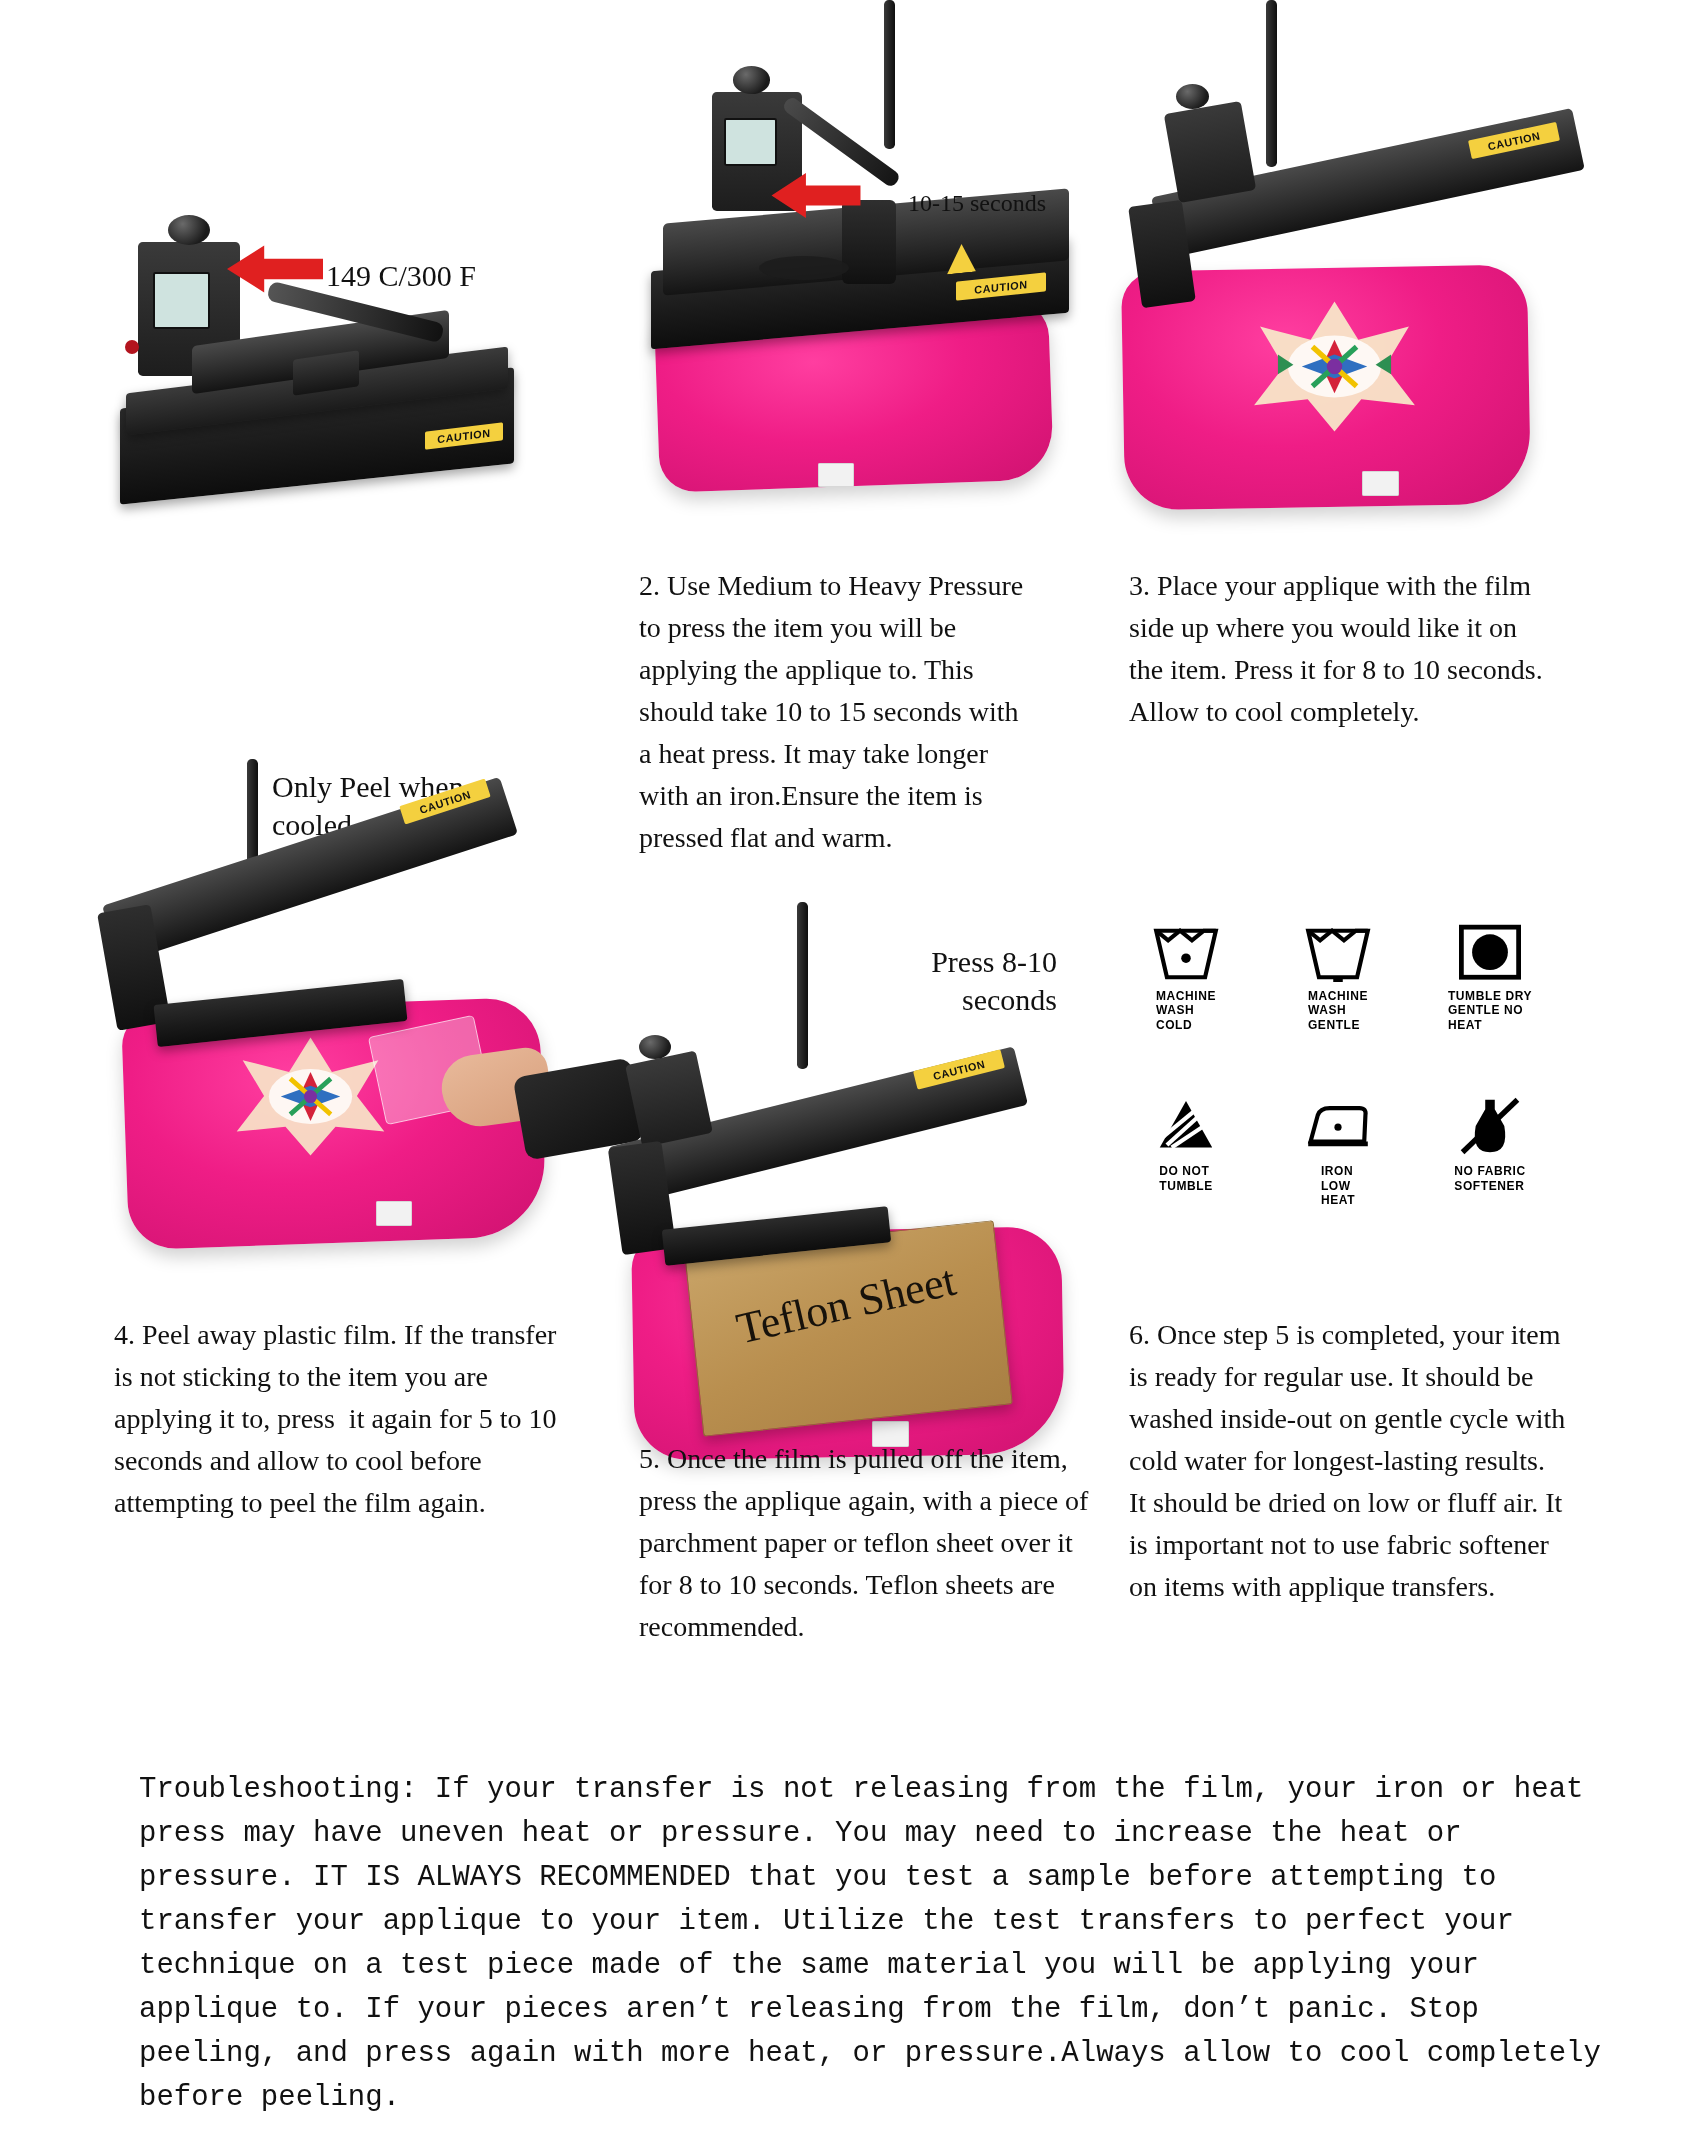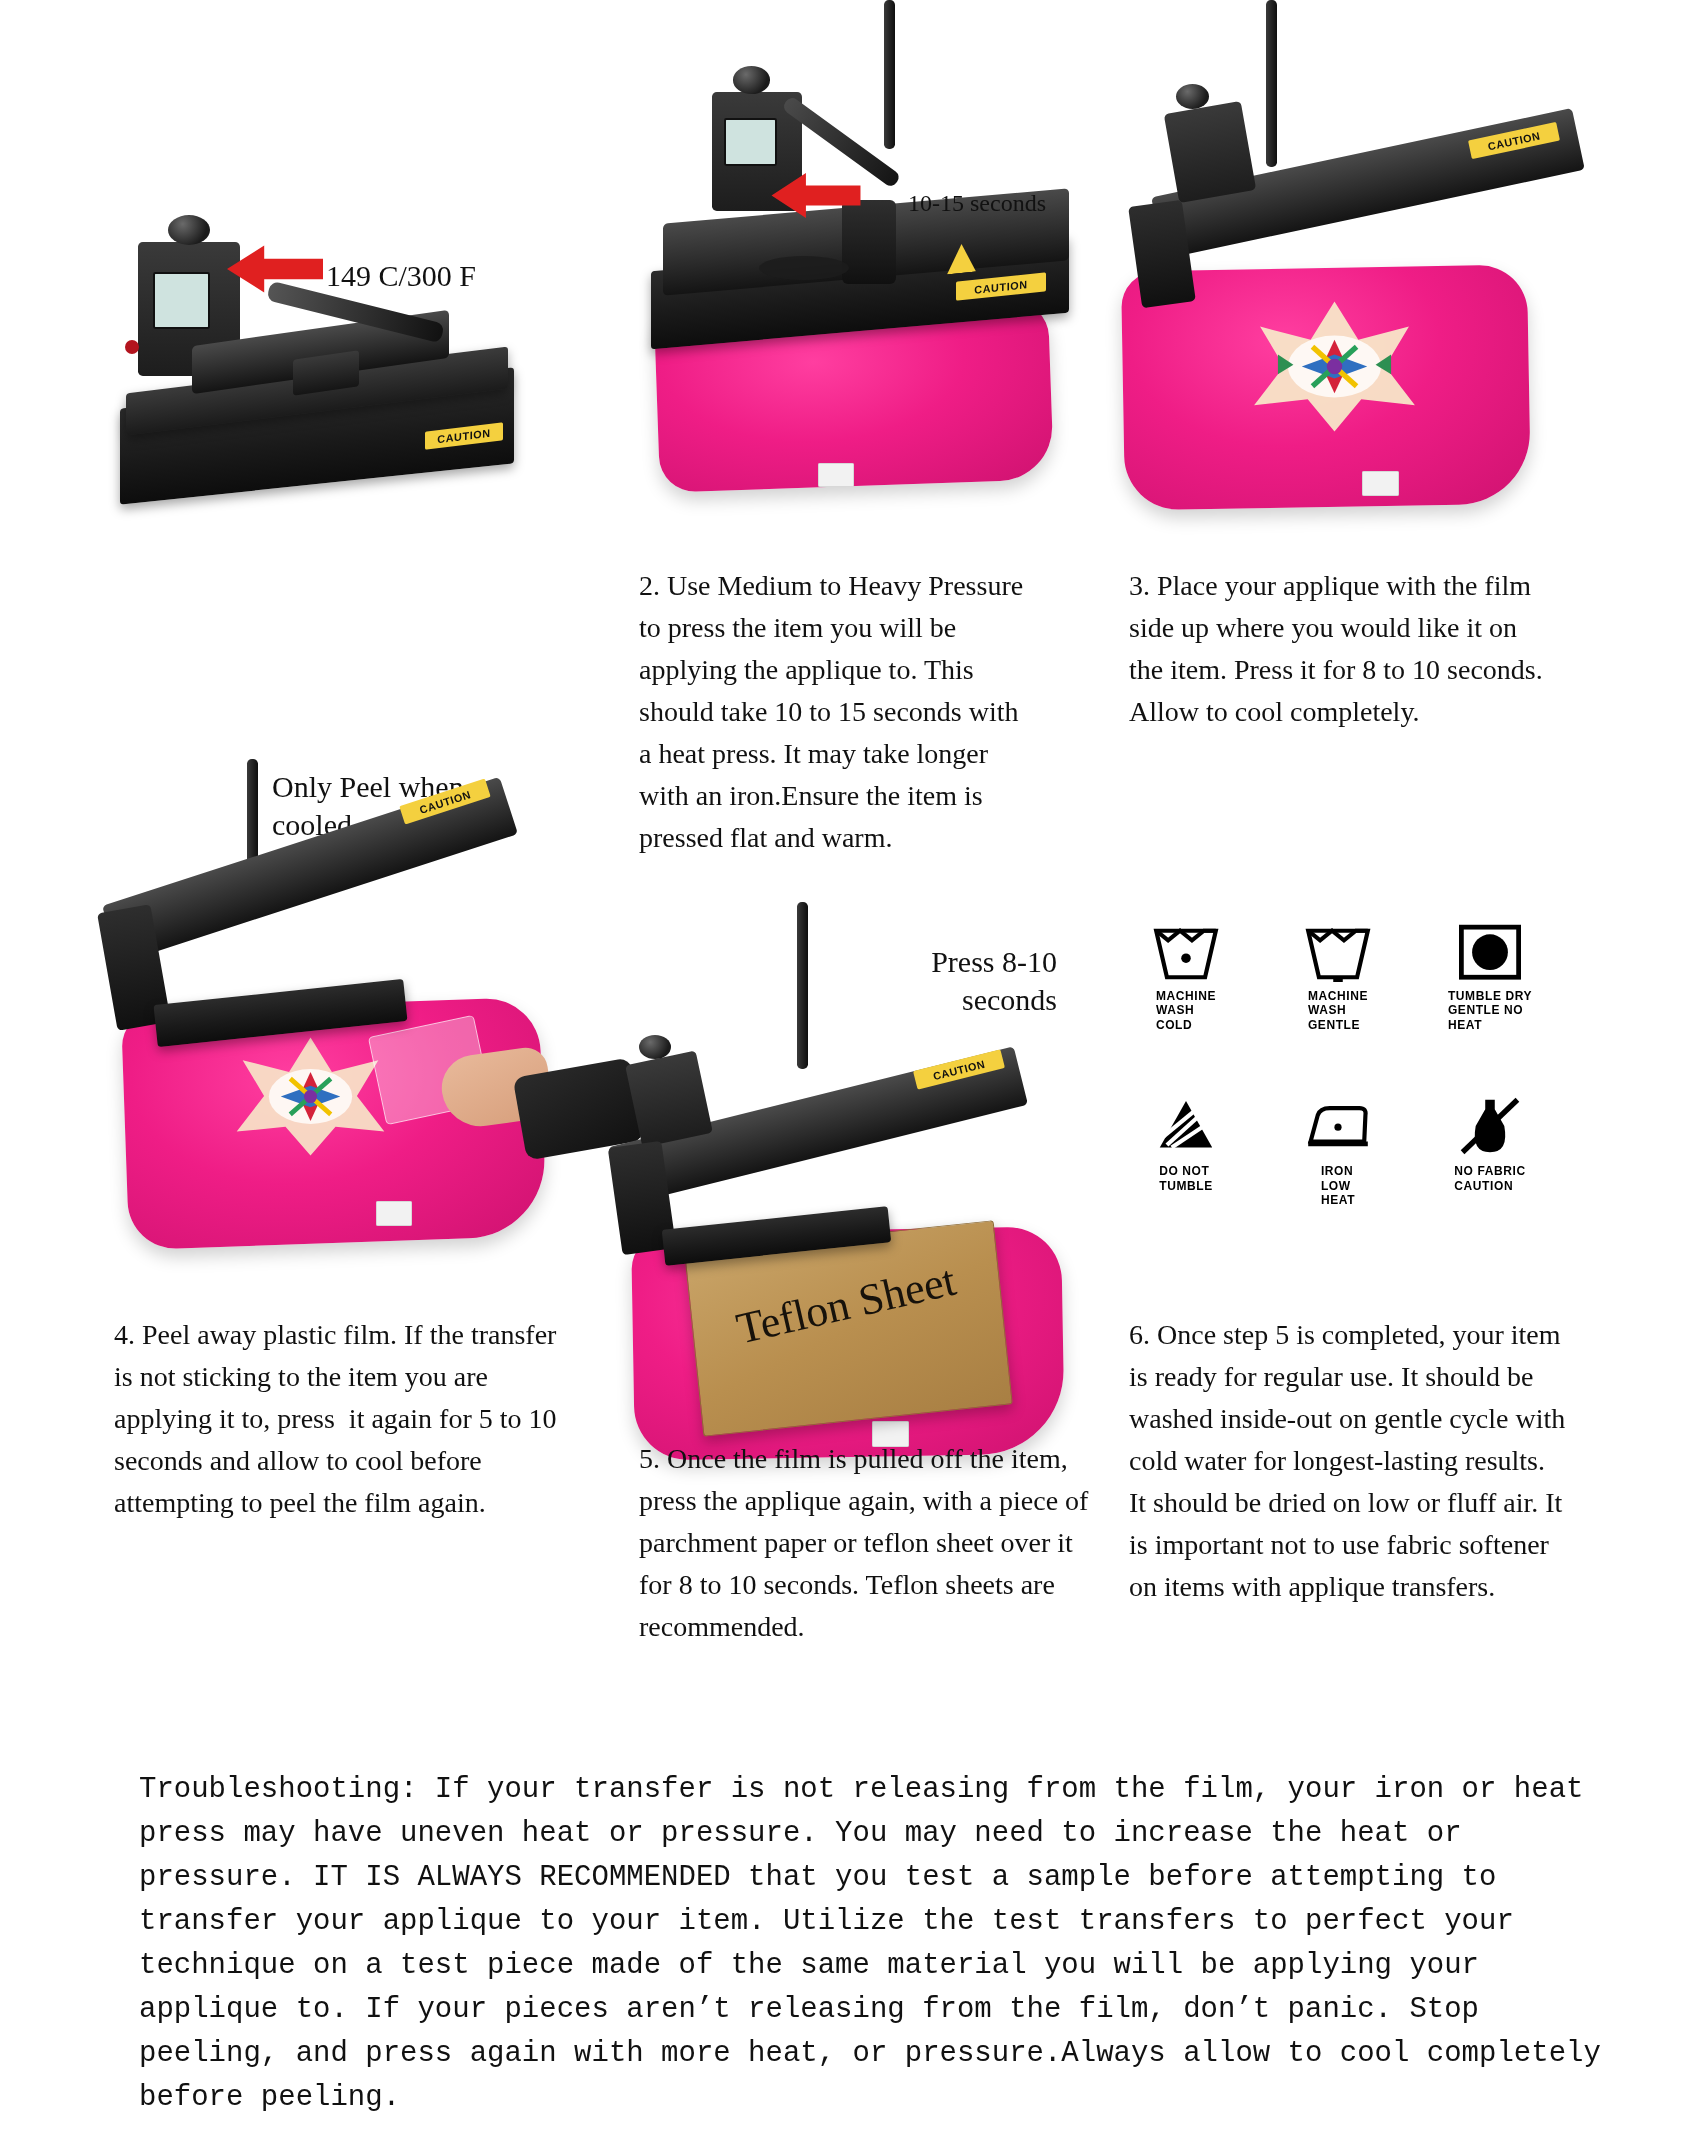--- a/index.html
+++ b/index.html
@@ -375,21 +375,21 @@
 LOW
 HEAT</div>
     </div>
 
     <div class="care-cell">
       <svg width="72" height="62" viewBox="0 0 120 104">
         <path d="M52 8 L68 8 L68 24 L84 52 Q92 96 60 96 Q28 96 36 52 L52 24 Z" fill="#000"></path>
         <line x1="14" y1="96" x2="106" y2="8" stroke="#000" stroke-width="9"></line>
       </svg>
       <div class="care-label">NO FABRIC
-CAUTION</div>
+SOFTENER</div>
     </div>
   </div>
 
   <div class="caption" style="left:114px; top:1314px; width:454px;">4. Peel away plastic film. If the transfer is not sticking to the item you are applying it to, press  it again for 5 to 10 seconds and allow to cool before attempting to peel the film again.</div>
 
   <div class="caption" style="left:639px; top:1438px; width:454px;">5. Once the film is pulled off the item, press the applique again, with a piece of parchment paper or teflon sheet over it for 8 to 10 seconds. Teflon sheets are recommended.</div>
 
   <div class="caption" style="left:1129px; top:1314px; width:442px;">6. Once step 5 is completed, your item is ready for regular use. It should be washed inside-out on gentle cycle with cold water for longest-lasting results.
 It should be dried on low or fluff air. It is important not to use fabric softener on items with applique transfers.</div>
 

